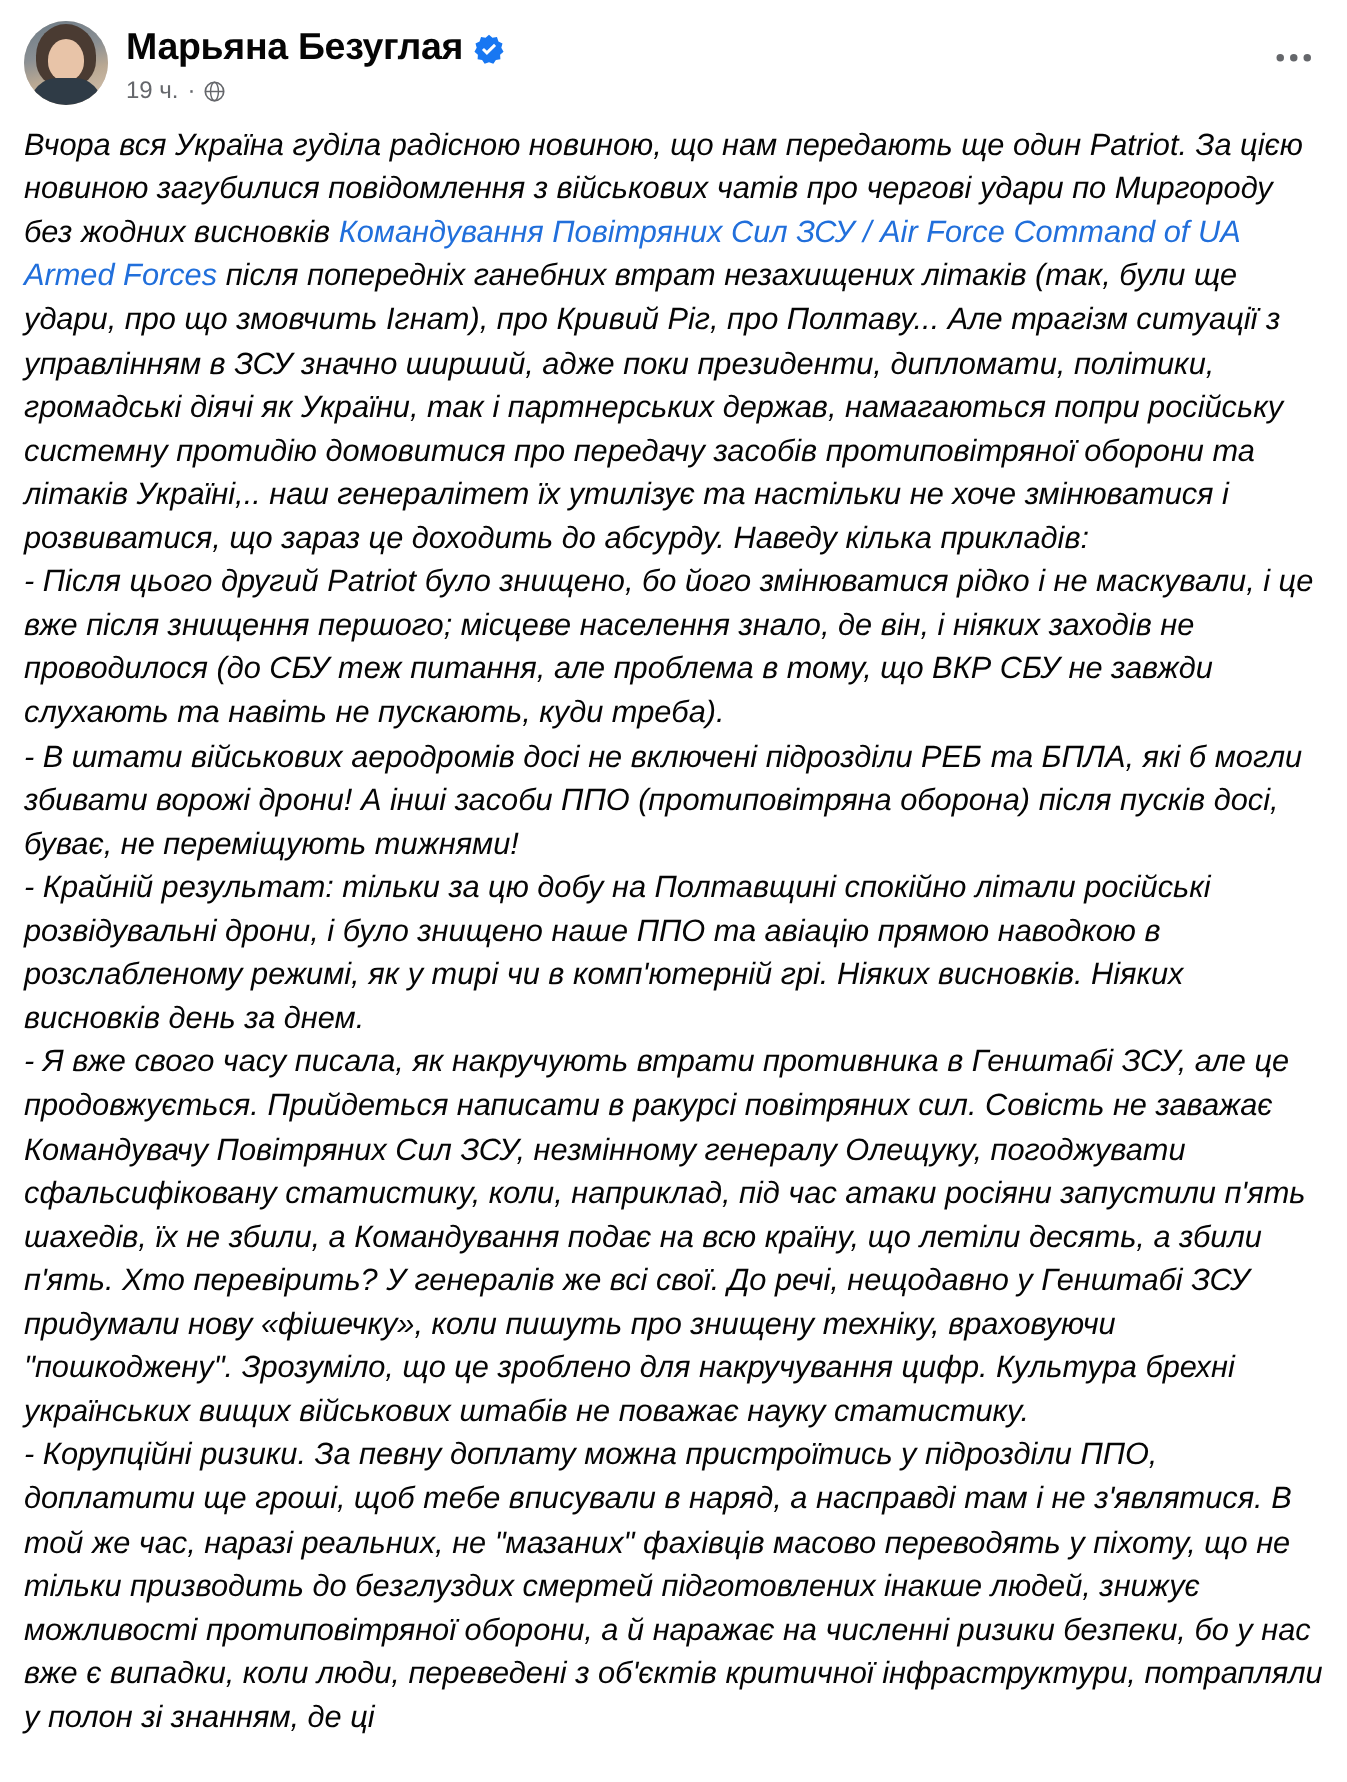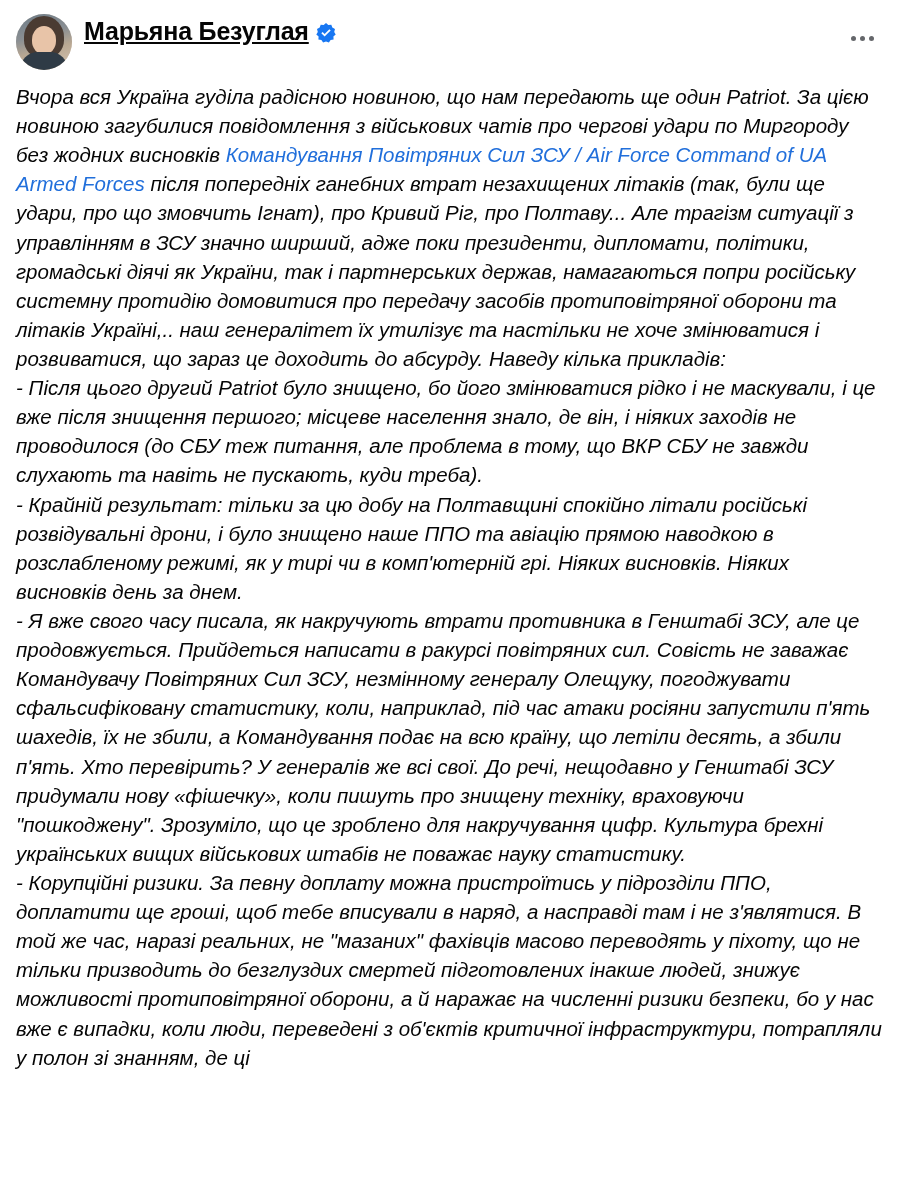--- a/index.html
+++ b/index.html
@@ -70,21 +70,20 @@
     margin-left: 12px;
     padding-top: 4px;
     flex: 1 1 auto;
     min-width: 0;
   }
   .name-row {
     display: flex;
     align-items: center;
     gap: 6px;
     line-height: 1.1;
-    text-decoration: underline;
   }
   .author-name {
     font-size: 25px;
     font-weight: bold;
     color: #050505;
     letter-spacing: -0.2px;
   }
   .verified {
     display: inline-flex;
     align-items: center;
@@ -166,30 +165,42 @@
     <div class="head-text">
       <div class="name-row">
         <span class="author-name">Марьяна Безуглая</span>
         <span class="verified">
           <svg width="22" height="22" viewBox="0 0 22 22" aria-hidden="true">
             <path fill="#1877f2" d="M11 1.1l2.3 2.0 3.0-.4 1.0 2.9 2.7 1.4-.8 2.9 1.5 2.6-2.3 2.0.2 3.0-3.0.5-1.7 2.5-2.9-1.0-2.9 1.0-1.7-2.5-3.0-.5.2-3.0-2.3-2.0L2.8 9.9 2.0 7.0l2.7-1.4 1.0-2.9 3.0.4z"></path>
             <path fill="#ffffff" d="M9.6 14.6L6.3 11.3l1.35-1.35 1.95 1.95 4.75-4.75L15.7 8.6z"></path>
           </svg>
         </span>
       </div>
+      <div class="meta-row">
+        <span>19 ч.</span>
+        <span>·</span>
+        <span class="globe">
+          <svg width="14" height="14" viewBox="0 0 16 16" aria-hidden="true">
+            <circle cx="8" cy="8" r="7" fill="none" stroke="#65676b" stroke-width="1.3"></circle>
+            <ellipse cx="8" cy="8" rx="3" ry="7" fill="none" stroke="#65676b" stroke-width="1.1"></ellipse>
+            <line x1="1" y1="8" x2="15" y2="8" stroke="#65676b" stroke-width="1.1"></line>
+          </svg>
+        </span>
+      </div>
     </div>
 
     <div class="menu-dots">
       <span></span>
       <span></span>
       <span></span>
     </div>
   </div>
 
   <div class="post-body">
     <p class="para"><span>Вчора вся Україна гуділа радісною новиною, що нам передають ще один Patriot. За цією новиною загубилися повідомлення з військових чатів про чергові удари по Миргороду без жодних висновків </span><a class="mention" href="#">Командування Повітряних Сил ЗСУ / Air Force Command of UA Armed Forces</a><span> після попередніх ганебних втрат незахищених літаків (так, були ще удари, про що змовчить Ігнат), про Кривий Ріг, про Полтаву... Але трагізм ситуації з управлінням в ЗСУ значно ширший, адже поки президенти, дипломати, політики, громадські діячі як України, так і партнерських держав, намагаються попри російську системну протидію домовитися про передачу засобів протиповітряної оборони та літаків Україні,.. наш генералітет їх утилізує та настільки не хоче змінюватися і розвиватися, що зараз це доходить до абсурду. Наведу кілька прикладів:</span></p>
     <p class="para">- Після цього другий Patriot було знищено, бо його змінюватися рідко і не маскували, і це вже після знищення першого; місцеве населення знало, де він, і ніяких заходів не проводилося (до СБУ теж питання, але проблема в тому, що ВКР СБУ не завжди слухають та навіть не пускають, куди треба).</p>
+    <p class="para">- В штати військових аеродромів досі не включені підрозділи РЕБ та БПЛА, які б могли збивати ворожі дрони! А інші засоби ППО (протиповітряна оборона) після пусків досі, буває, не переміщують тижнями!</p>
     <p class="para">- Крайній результат: тільки за цю добу на Полтавщині спокійно літали російські розвідувальні дрони, і було знищено наше ППО та авіацію прямою наводкою в розслабленому режимі, як у тирі чи в комп'ютерній грі. Ніяких висновків. Ніяких висновків день за днем.</p>
     <p class="para">- Я вже свого часу писала, як накручують втрати противника в Генштабі ЗСУ, але це продовжується. Прийдеться написати в ракурсі повітряних сил. Совість не заважає Командувачу Повітряних Сил ЗСУ, незмінному генералу Олещуку, погоджувати сфальсифіковану статистику, коли, наприклад, під час атаки росіяни запустили п'ять шахедів, їх не збили, а Командування подає на всю країну, що летіли десять, а збили п'ять. Хто перевірить? У генералів же всі свої. До речі, нещодавно у Генштабі ЗСУ придумали нову «фішечку», коли пишуть про знищену техніку, враховуючи "пошкоджену". Зрозуміло, що це зроблено для накручування цифр. Культура брехні українських вищих військових штабів не поважає науку статистику.</p>
     <p class="para">- Корупційні ризики. За певну доплату можна пристроїтись у підрозділи ППО, доплатити ще гроші, щоб тебе вписували в наряд, а насправді там і не з'являтися. В той же час, наразі реальних, не "мазаних" фахівців масово переводять у піхоту, що не тільки призводить до безглуздих смертей підготовлених інакше людей, знижує можливості протиповітряної оборони, а й наражає на численні ризики безпеки, бо у нас вже є випадки, коли люди, переведені з об'єктів критичної інфраструктури, потрапляли у полон зі знанням, де ці</p>
   </div>
 
 </div>
 
 </body></html>

